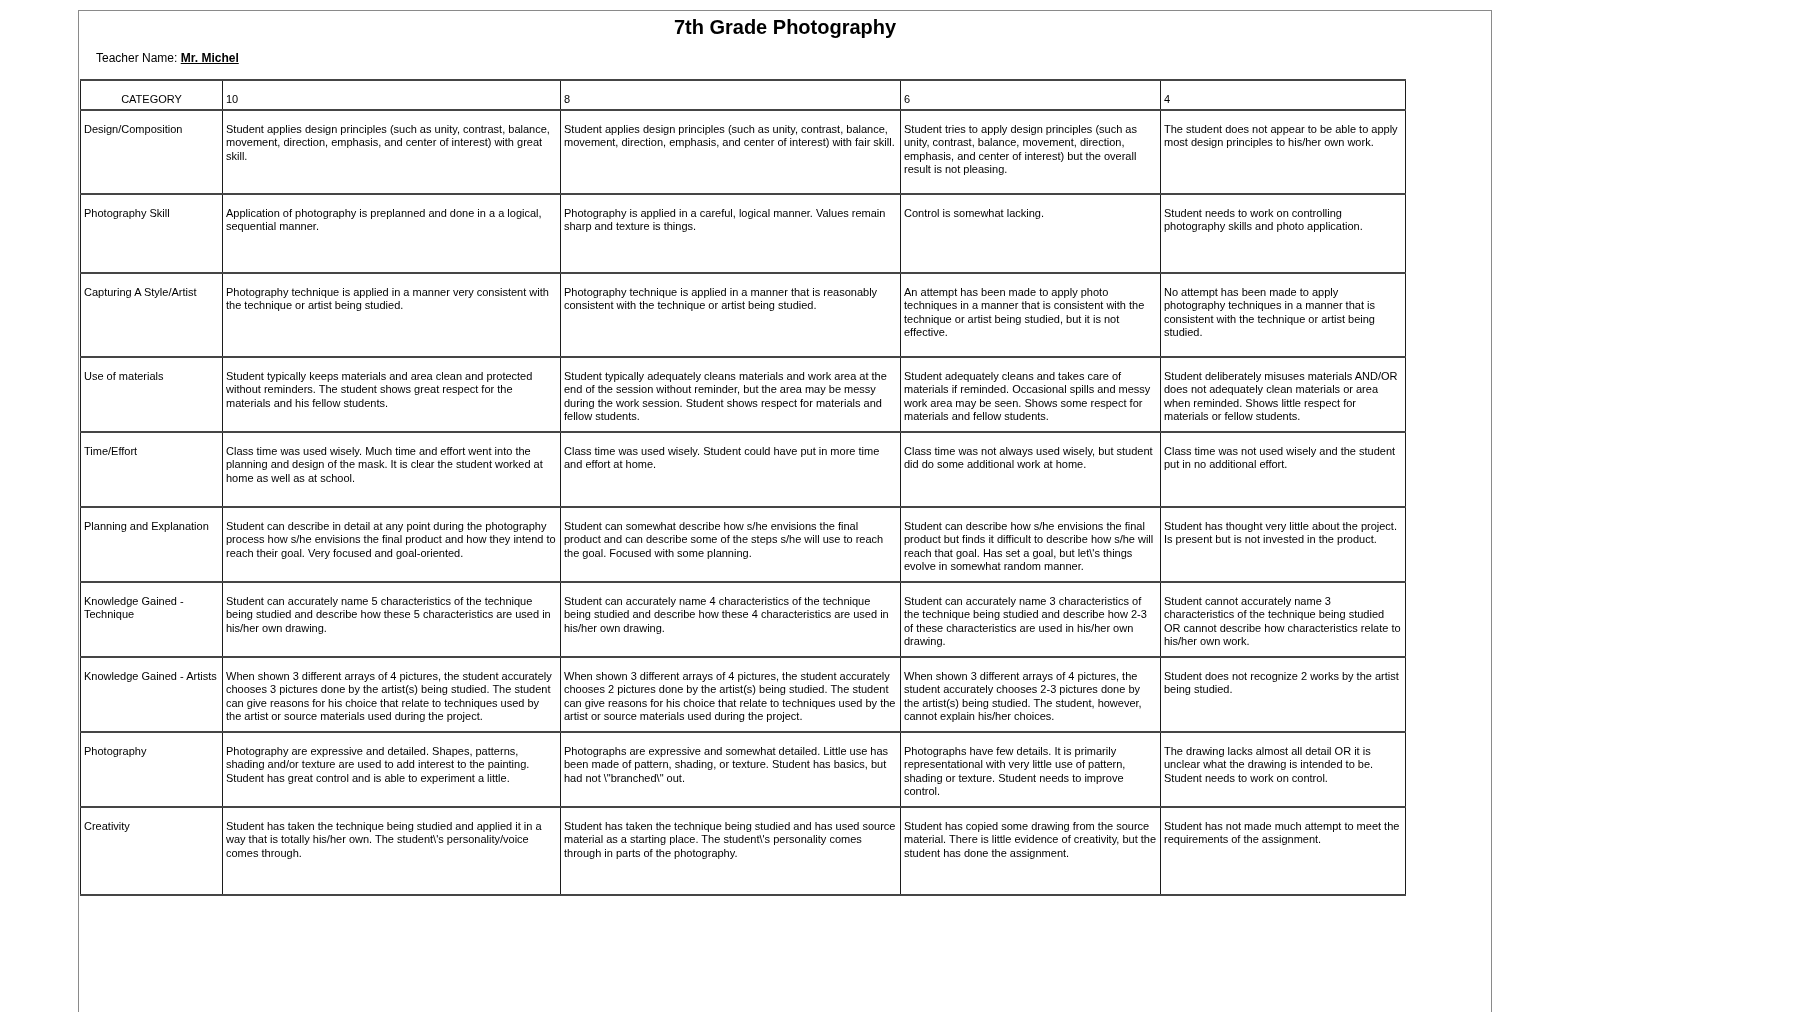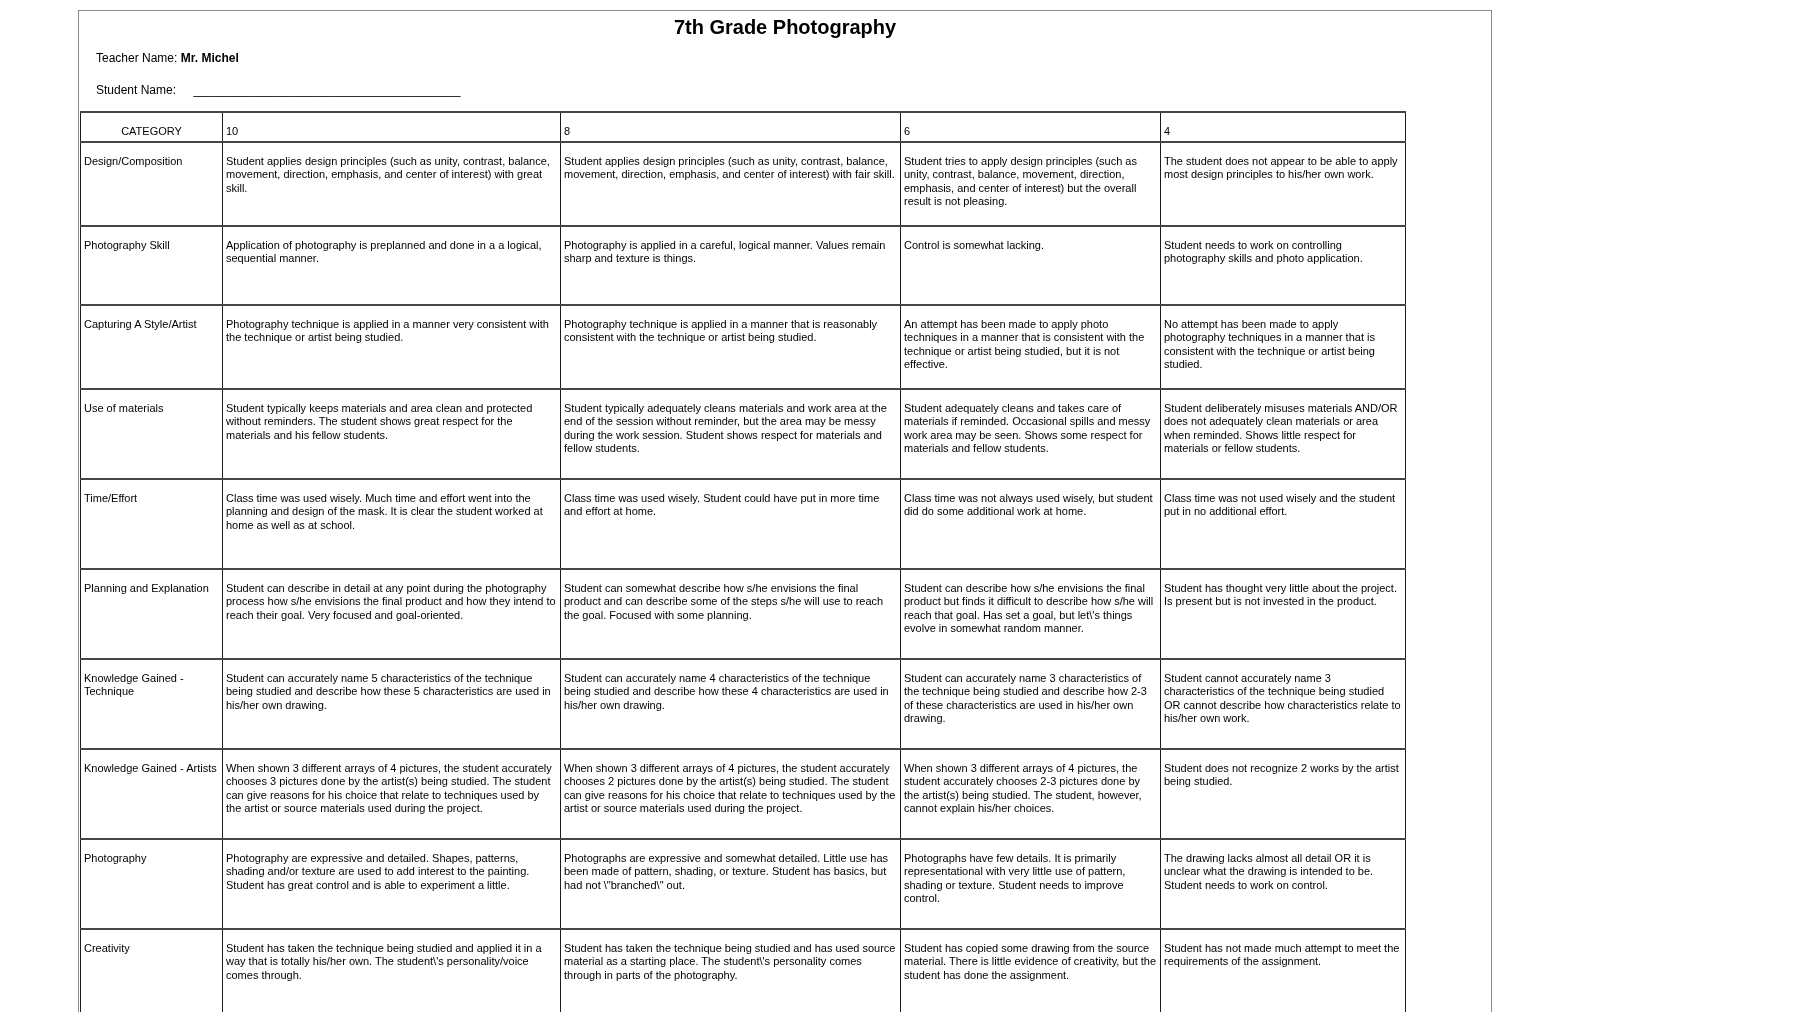--- a/index.html
+++ b/index.html
@@ -33,21 +33,21 @@
     font-weight: bold;
     font-size: 20px;
     padding-top: 5px;
   }
   .meta-line {
     margin-left: 17px;
     font-size: 12px;
   }
   .teacher-line { margin-top: 12px; }
   .student-line { margin-top: 18px; }
-  .meta-line .bold { font-weight: bold; }
+  .meta-line .bold { font-weight: bold; text-decoration: underline; }
   .blank-line {
     margin-left: 14px;
     letter-spacing: 0px;
     font-size: 12px;
   }
   table.rubric {
     border-collapse: collapse;
     table-layout: fixed;
     width: 1325px;
     margin: 14px 0 0 1px;
@@ -67,43 +67,39 @@
     line-height: 13.5px;
     font-weight: normal;
     text-align: left;
     vertical-align: top;
     padding: 12px 3px 2px 3px;
     overflow: hidden;
     word-wrap: break-word;
   }
   table.rubric th { height: 13px; }
   table.rubric th.cat-head { text-align: center; }
-  tbody tr          { height: 90px; }
+  tbody tr          { height: 75px; }
   tbody tr:nth-child(1)  { height: 84px; }
   tbody tr:nth-child(2)  { height: 79px; }
   tbody tr:nth-child(3)  { height: 84px; }
   tbody tr:nth-child(10) { height: 88px; }
 </style>
 </head>
 <body>
 
 <div class="canvas">
   <div class="page">
 
     <div class="doc-title">7th Grade Photography</div>
 
     <div class="meta-line teacher-line">
       <span>Teacher Name:</span>
       <span class="bold">Mr. Michel</span>
     </div>
 
-    <div class="meta-line student-line">
-      <span>Student Name:</span>
-      <span class="blank-line">________________________________________</span>
-    </div>
 
     <table class="rubric">
       <colgroup>
         <col class="c-cat">
           <col class="c-10">
           <col class="c-8">
           <col class="c-6">
           <col class="c-4">
       </colgroup>
       <thead>

